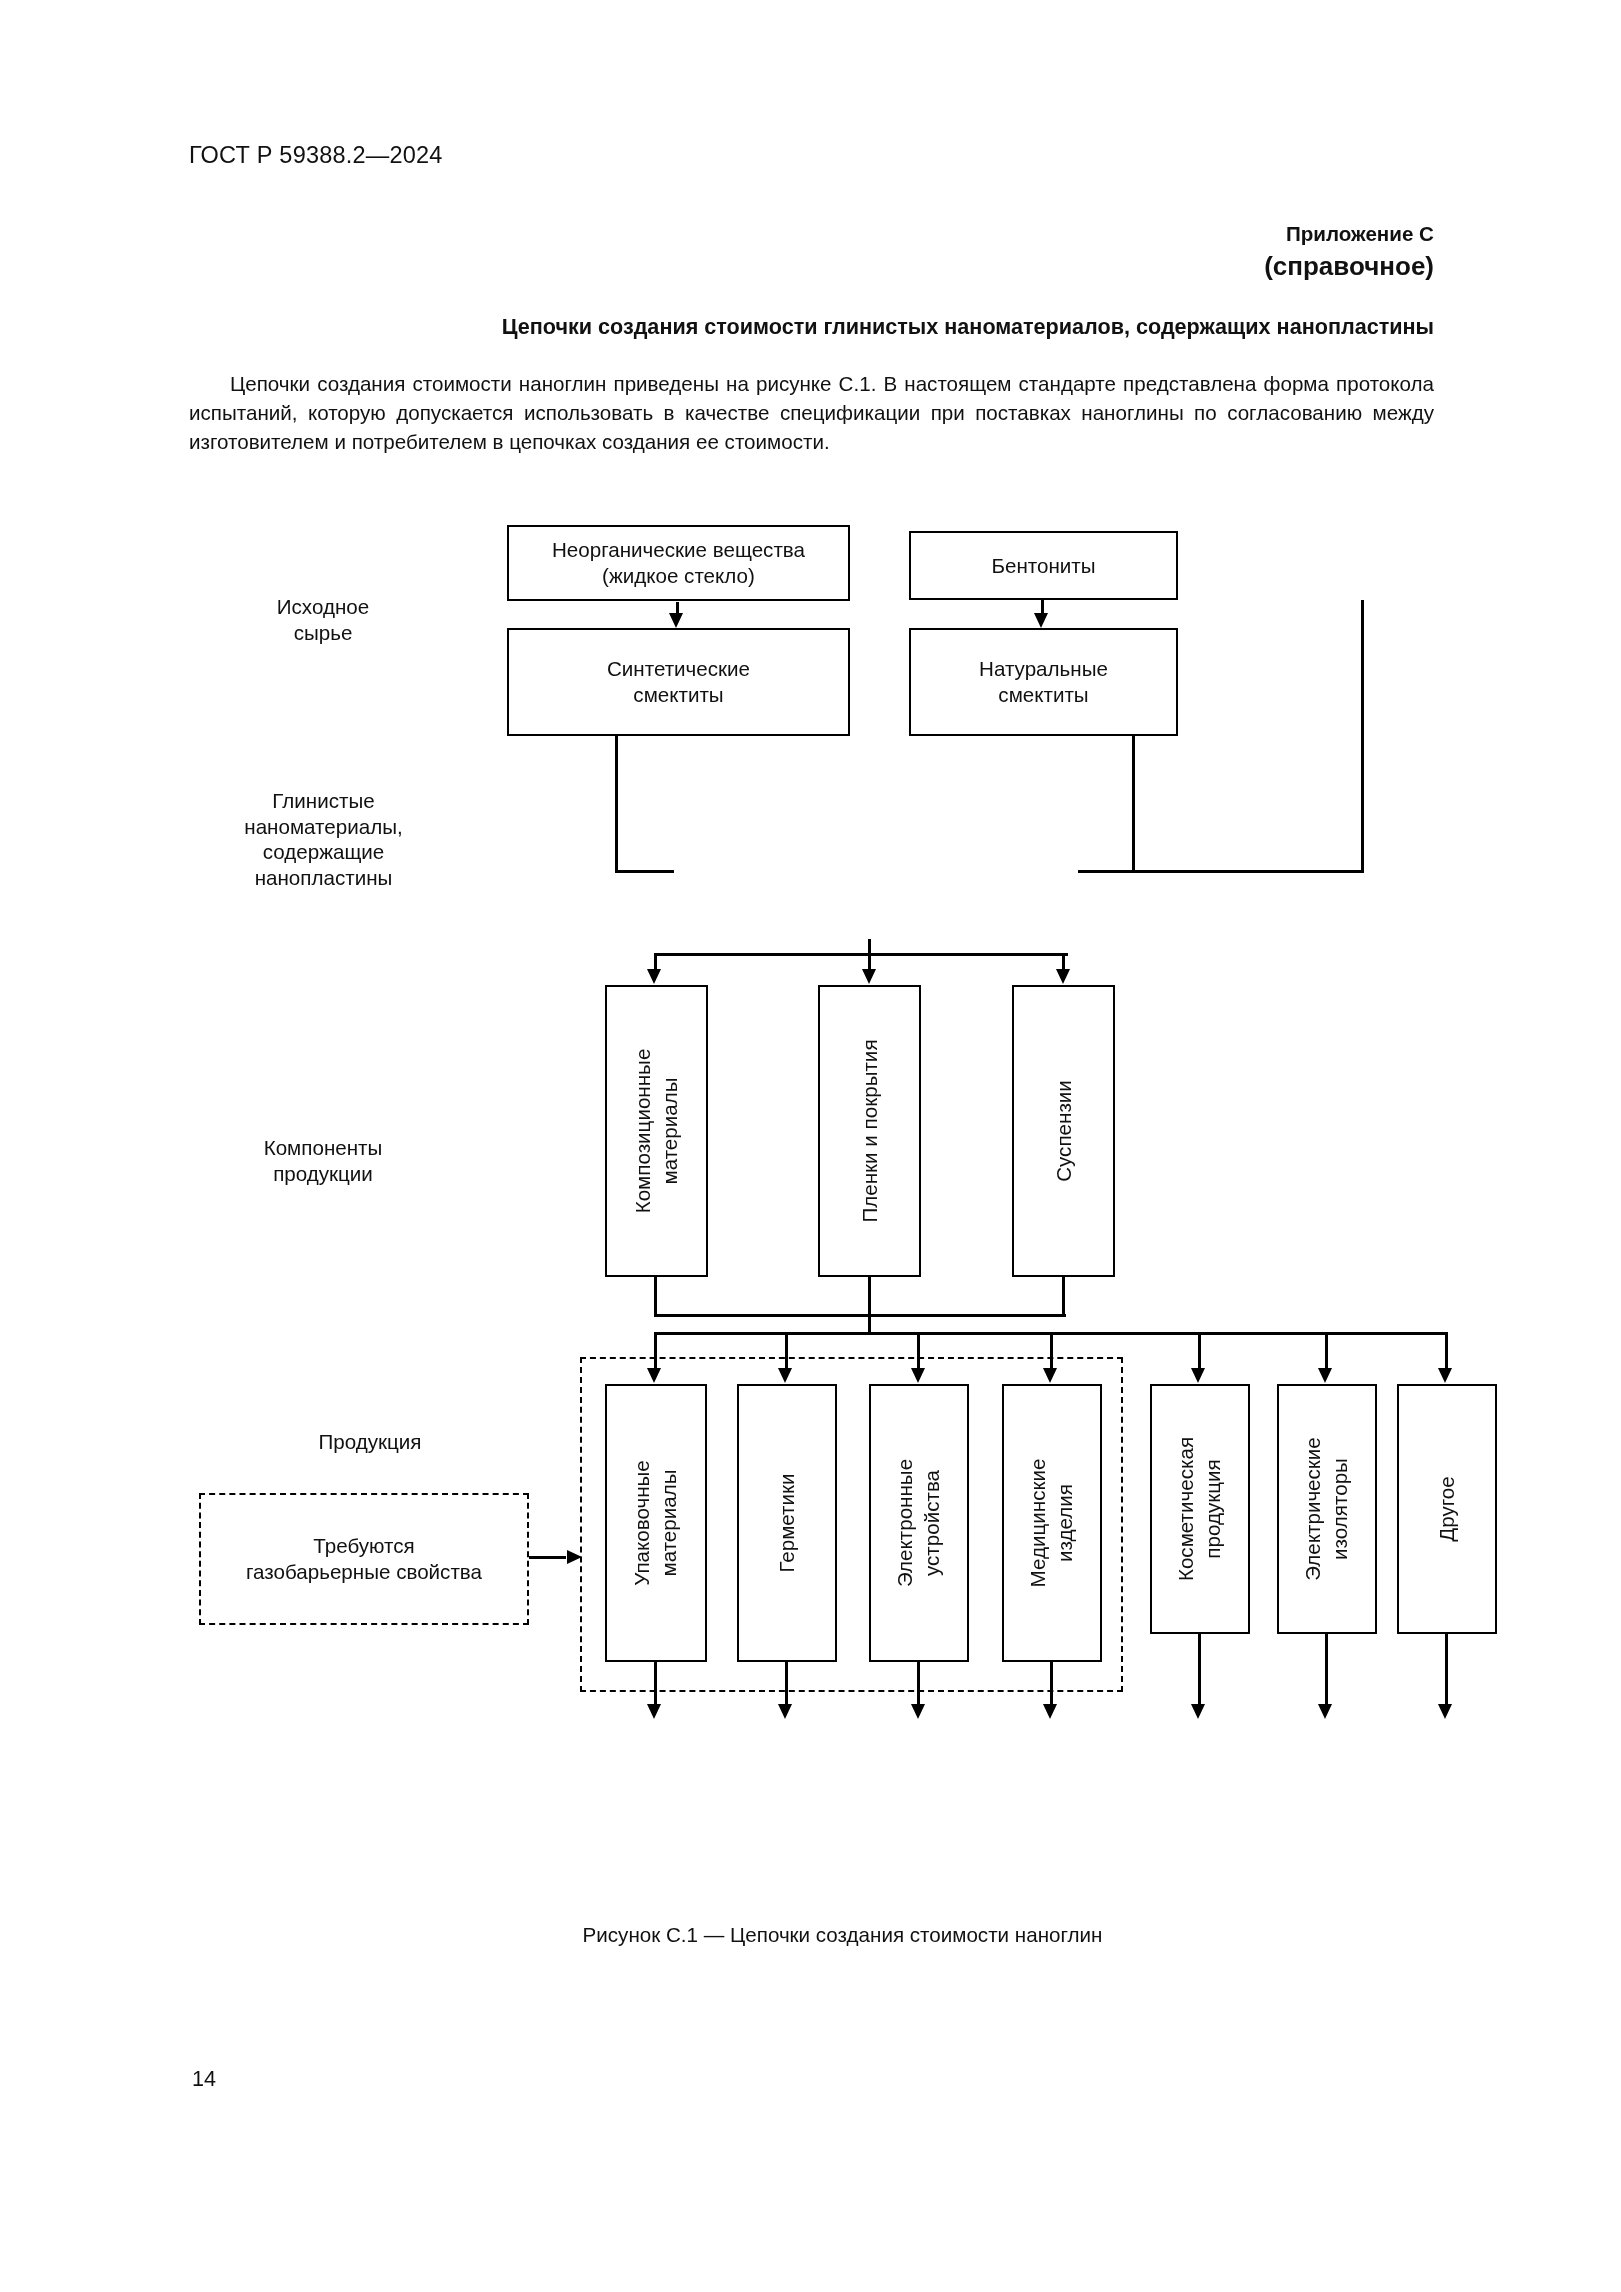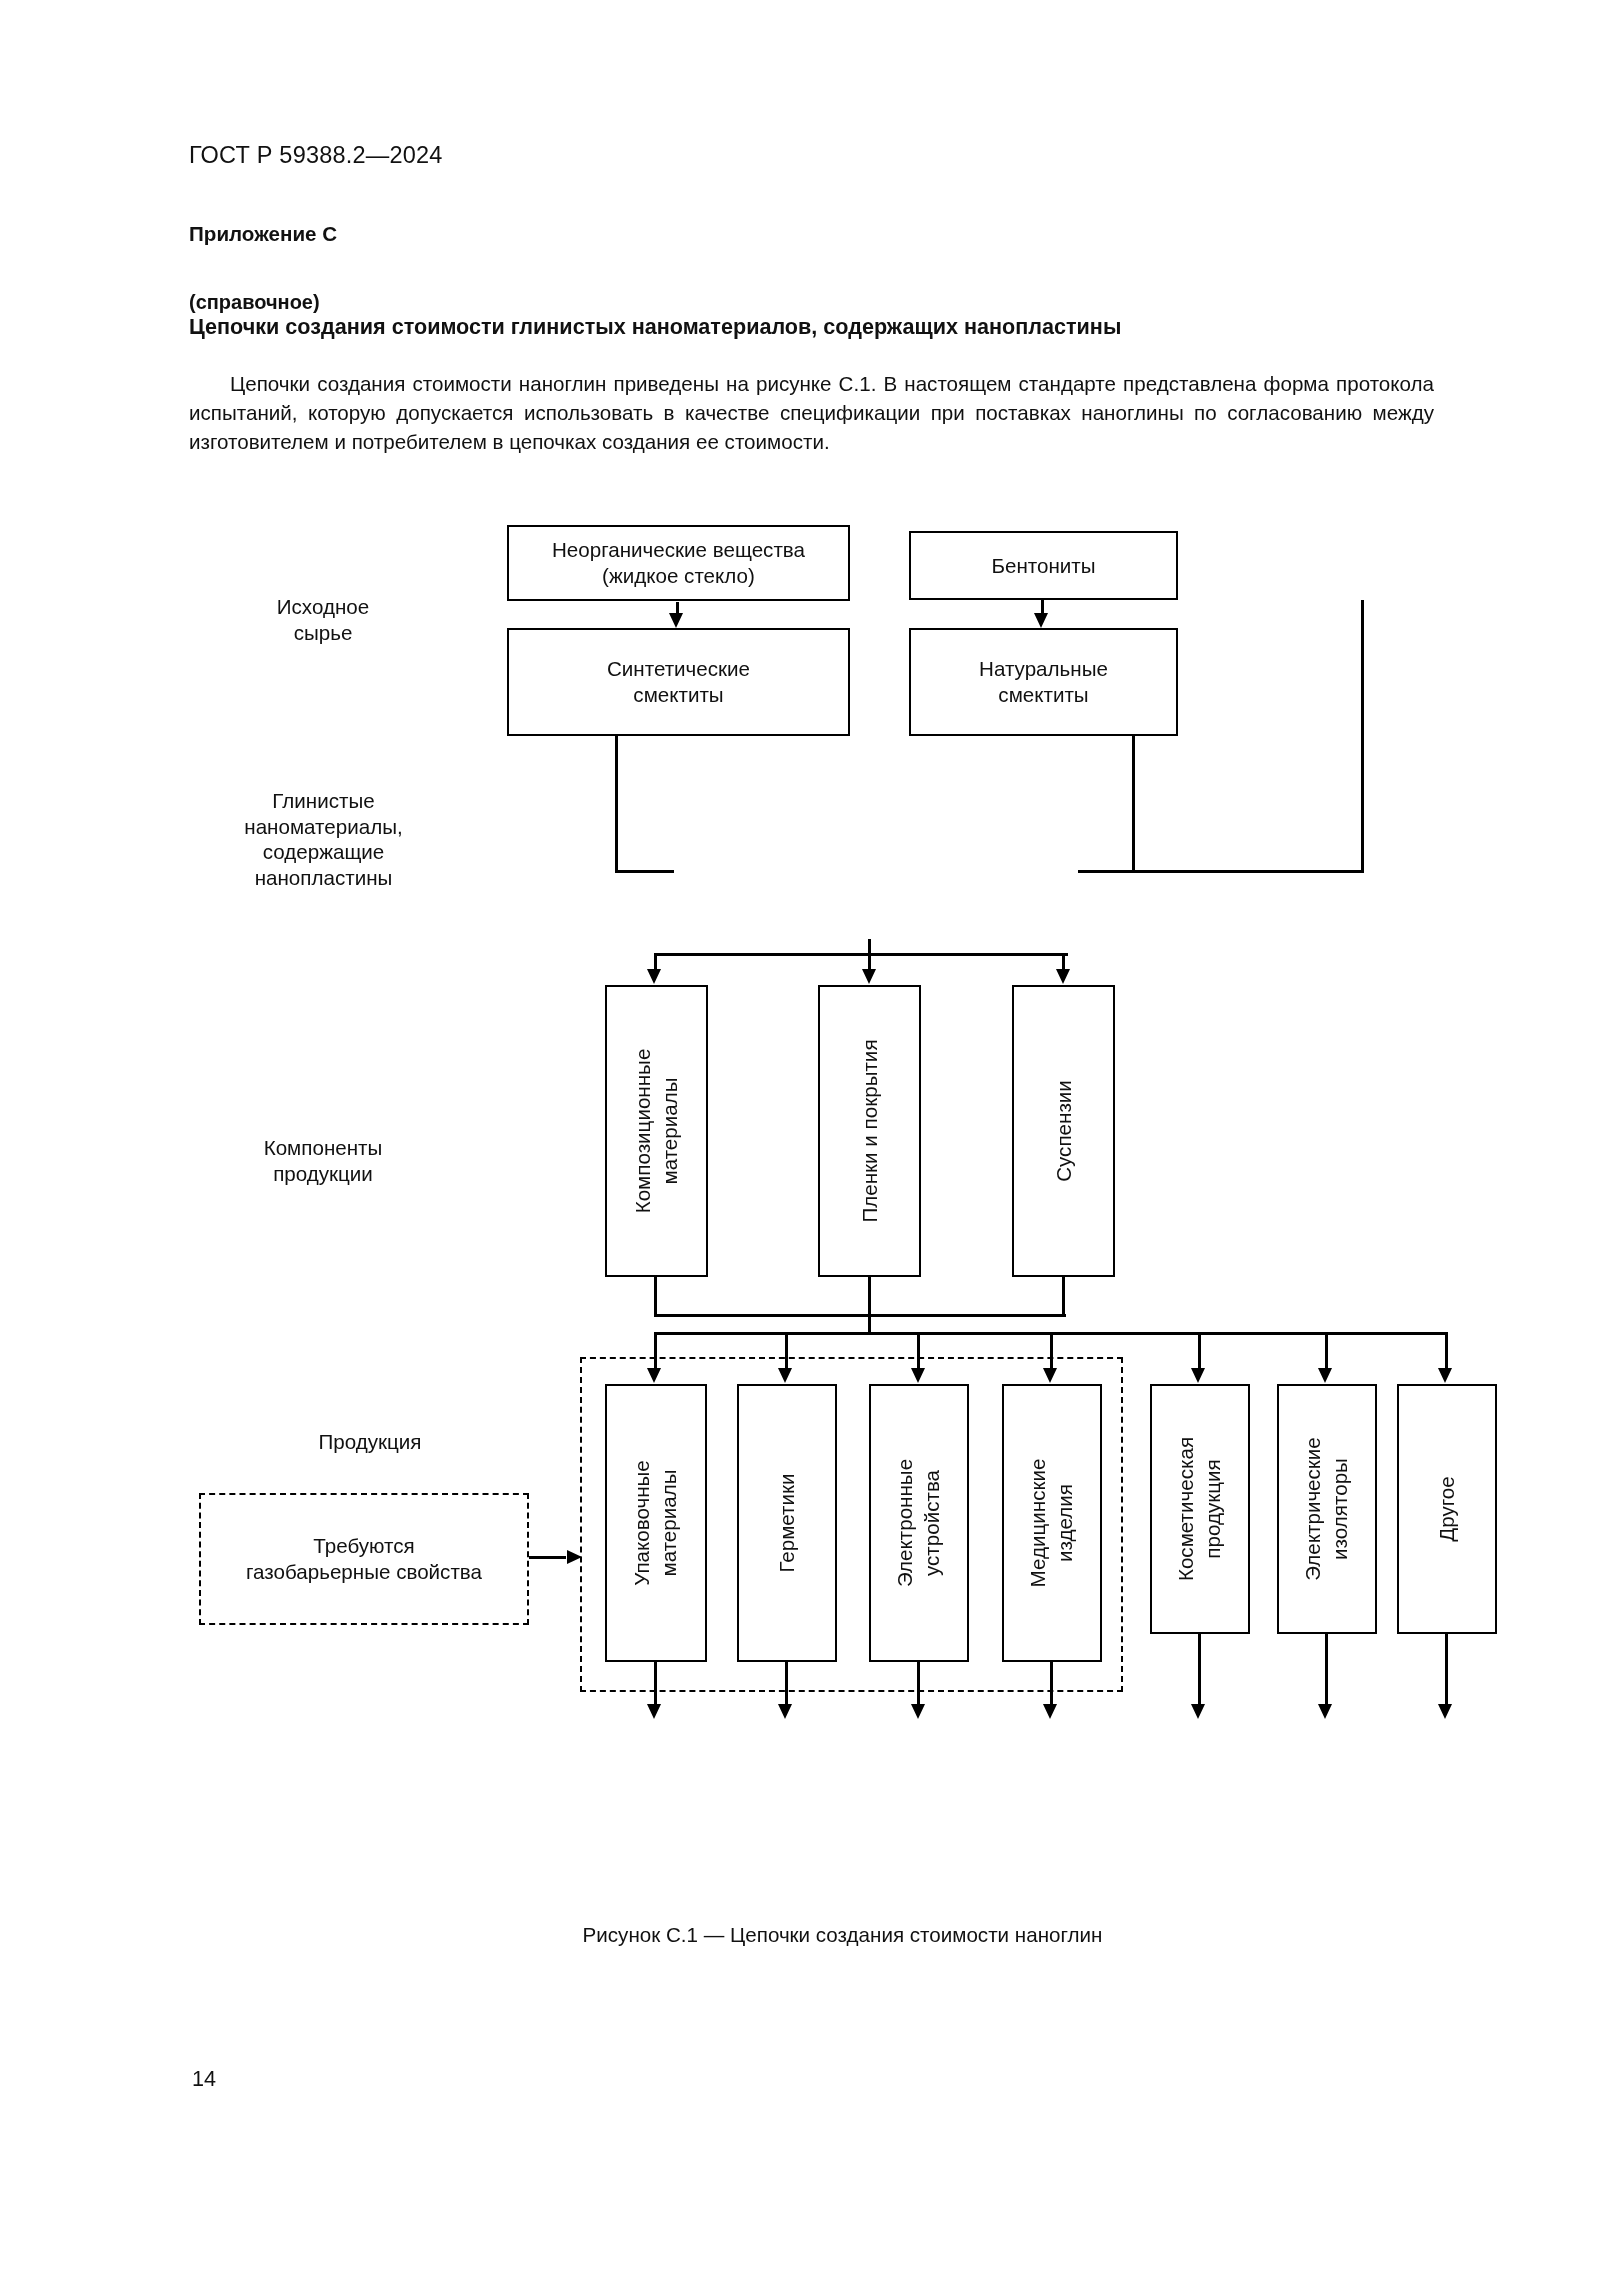--- a/index.html
+++ b/index.html
@@ -7,23 +7,23 @@
     position:relative;
     width:1621px;height:2293px;
     margin:0 auto;
     background:#ffffff;
     font-family:"Liberation Sans", sans-serif;
     color:#111;
     overflow:hidden;
   }
   .abs{position:absolute;}
   .std-num{left:189px;top:142px;font-size:23.5px;font-weight:normal;letter-spacing:0.2px;}
-  .center-col{left:189px;width:1245px;text-align:left;}
+  .center-col{left:189px;width:1245px;text-align:right;}
   .apx-head{top:222px;font-size:20.6px;font-weight:bold;}
-  .apx-sub{top:251px;font-size:20px;font-weight:bold;margin-top:40px;}
+  .apx-sub{top:251px;font-size:26px;font-weight:bold;}
   .apx-title{top:314px;font-size:21.6px;font-weight:bold;}
   .body-par{
     left:189px;top:369px;width:1245px;
     font-size:20.6px;line-height:29px;text-align:justify;
     text-indent:41px;white-space:normal;
   }
   .caption{left:186px;top:1923px;width:1313px;text-align:center;font-size:20.6px;}
   .page-num{left:192px;top:2066px;font-size:21.6px;}
 
   

